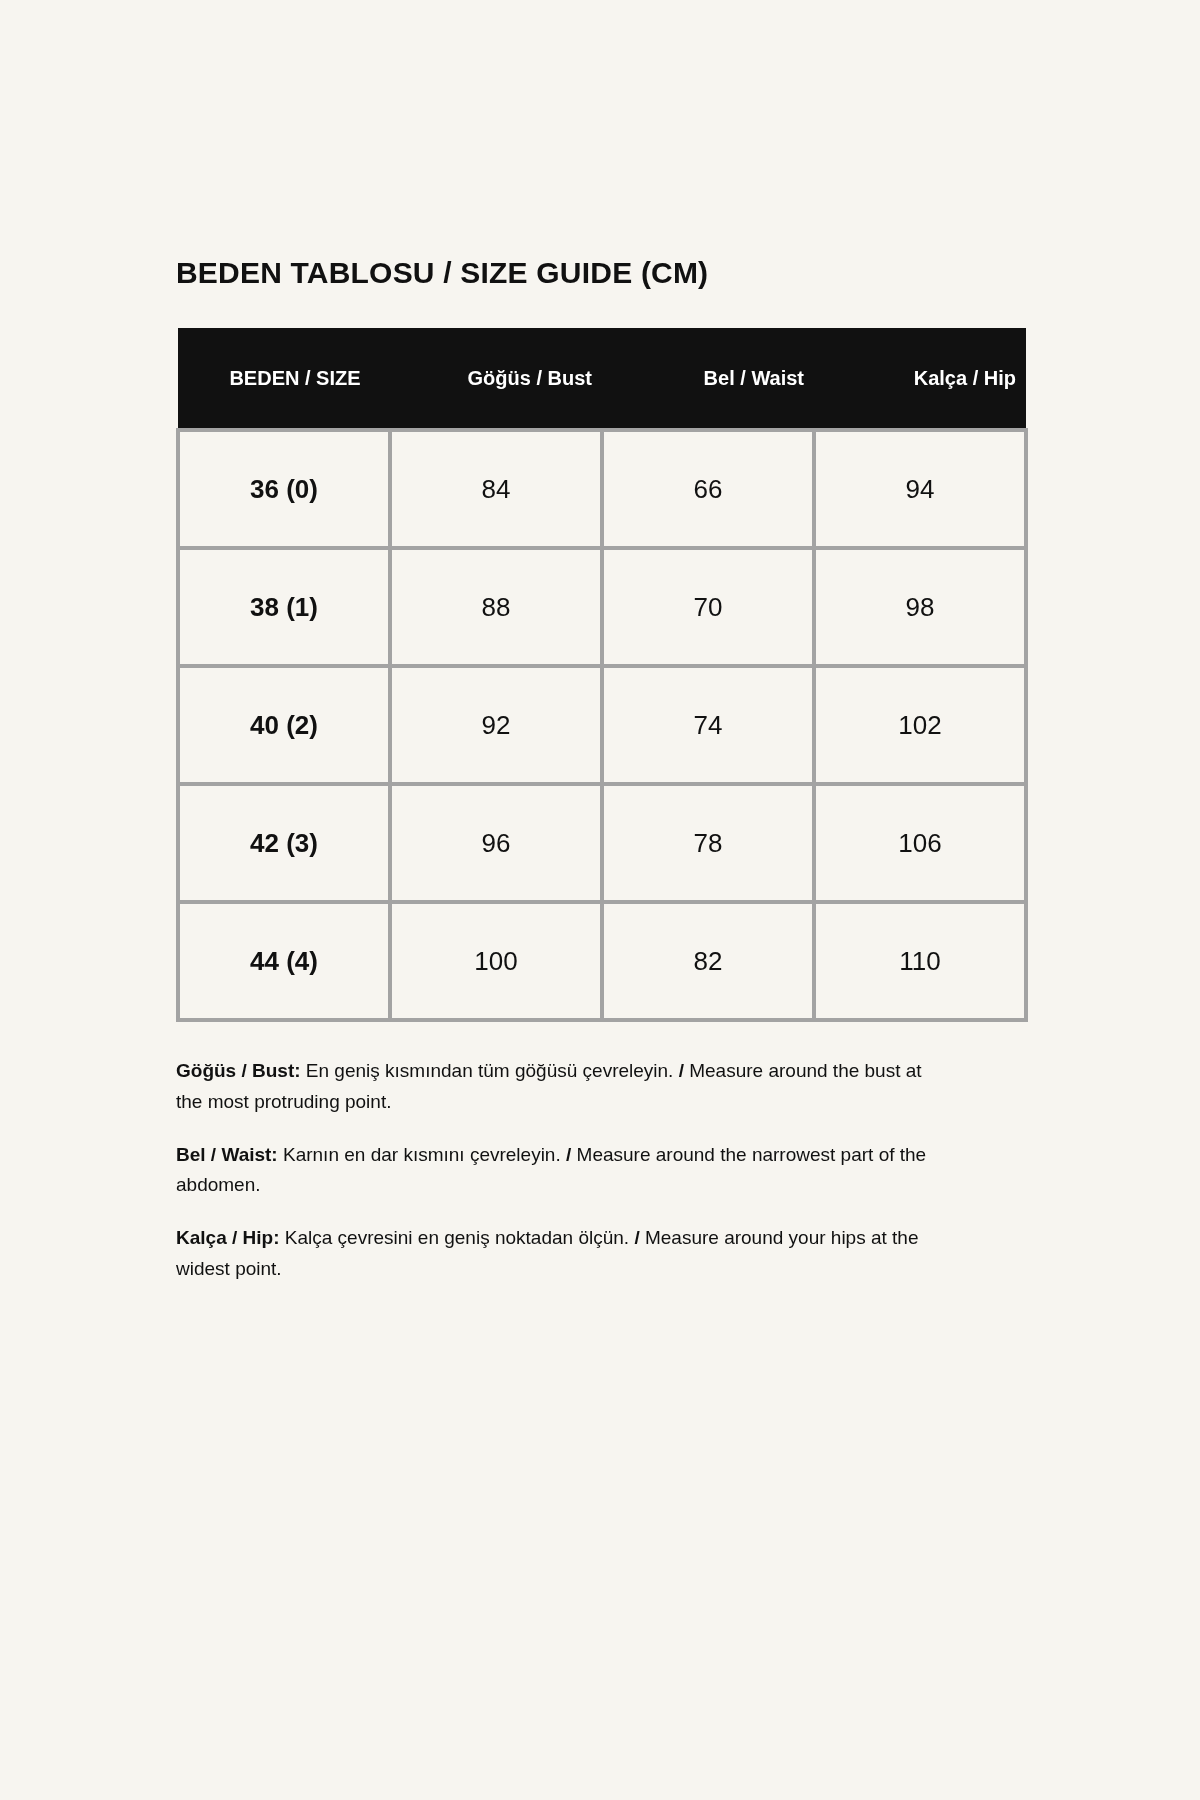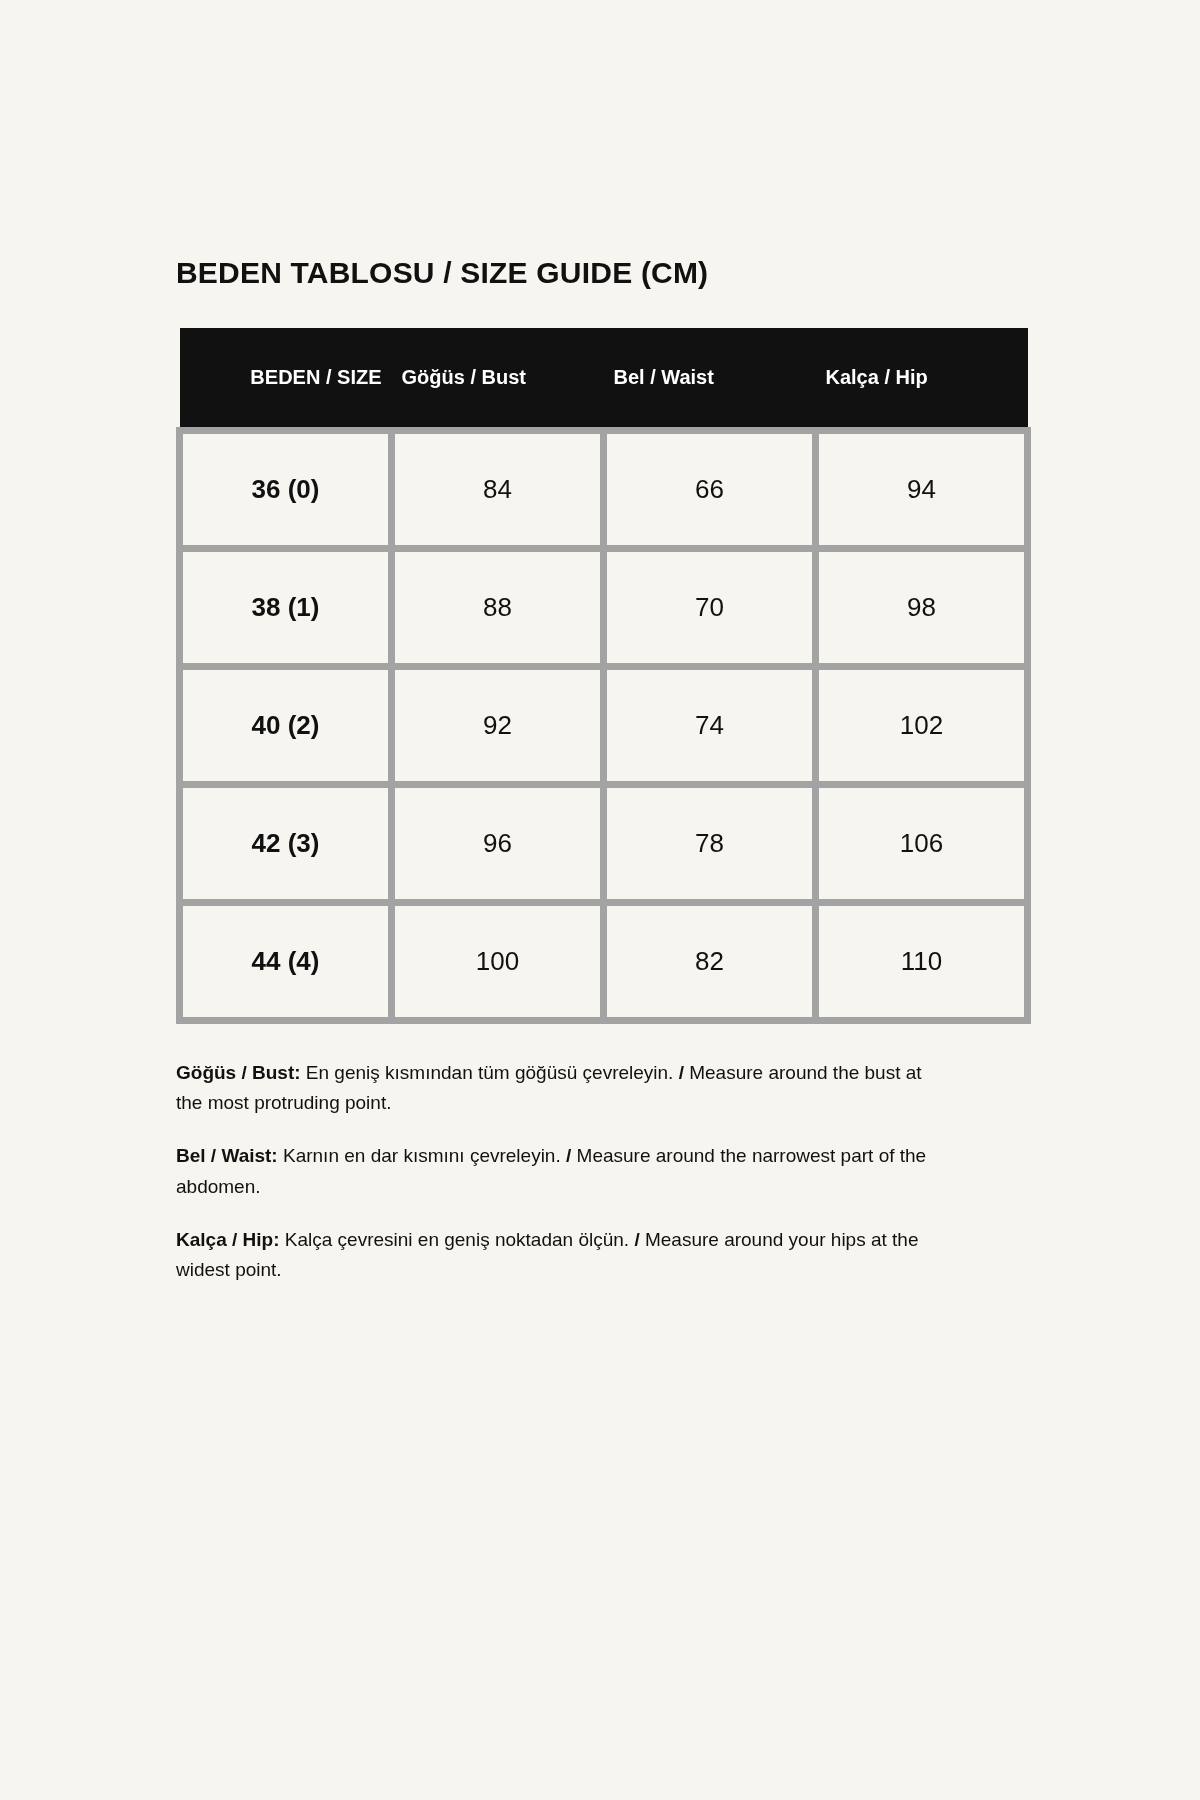--- a/index.html
+++ b/index.html
@@ -37,34 +37,34 @@
   table.size-table {
     border-collapse: collapse;
     width: 848px;
     table-layout: fixed;
   }
   table.size-table thead th {
     background: #111111;
     color: #ffffff;
     font-size: 20px;
     font-weight: bold;
-    text-align: left;
+    text-align: right;
     height: 102px;
     vertical-align: middle;
     padding: 0 10px;
     box-sizing: border-box;
     border: none;
   }
   table.size-table thead th.first-col {
-    text-align: right;
+    text-align: center;
     padding-left: 32px;
     line-height: 1.22;
   }
   table.size-table tbody td {
-    border: 7px solid #a3a3a3;
+    border: 4px solid #a3a3a3;
     height: 118px;
     font-size: 26px;
     text-align: center;
     vertical-align: middle;
     color: #111111;
     background: #f7f5f0;
     box-sizing: border-box;
   }
   table.size-table tbody td.size-cell {
     font-weight: bold;

